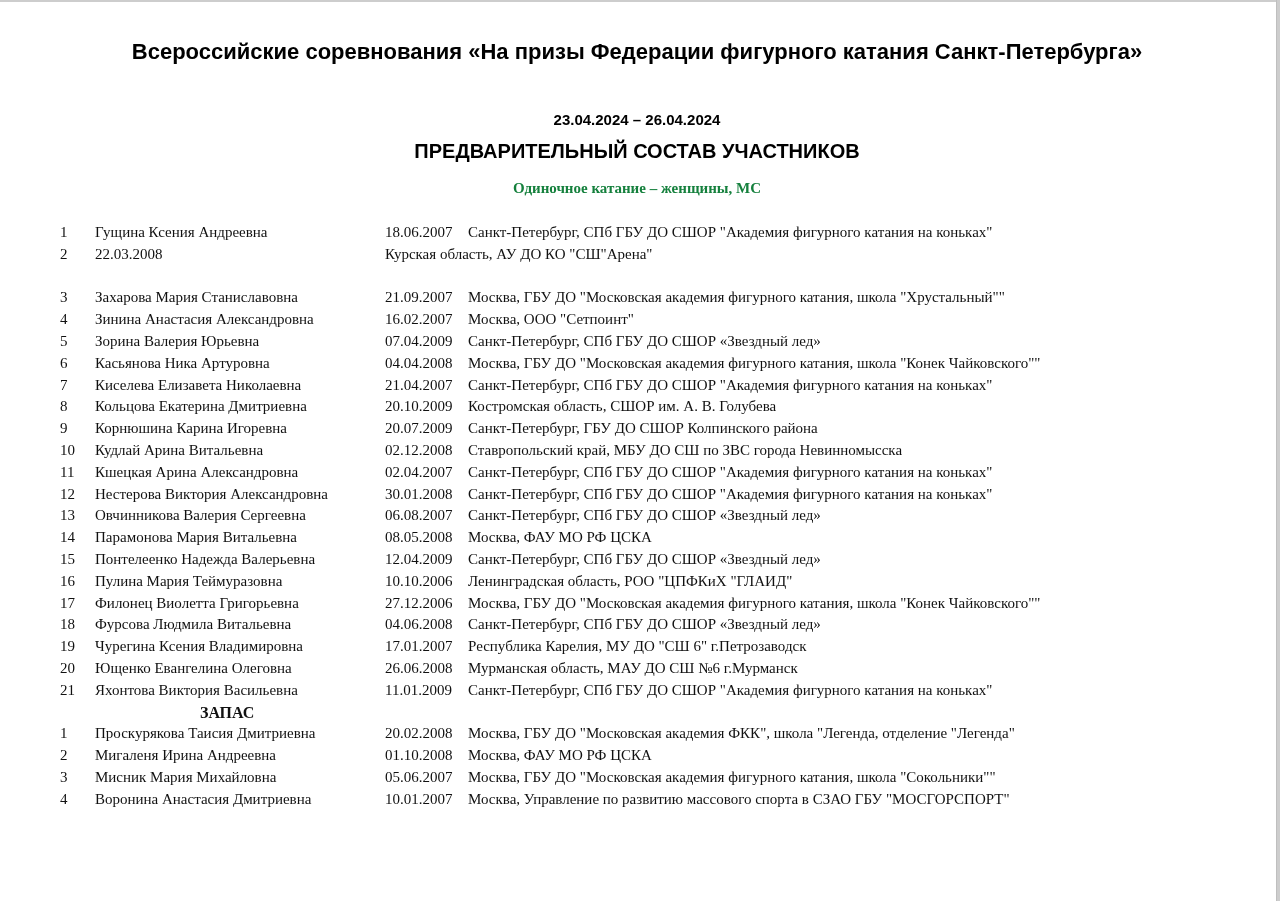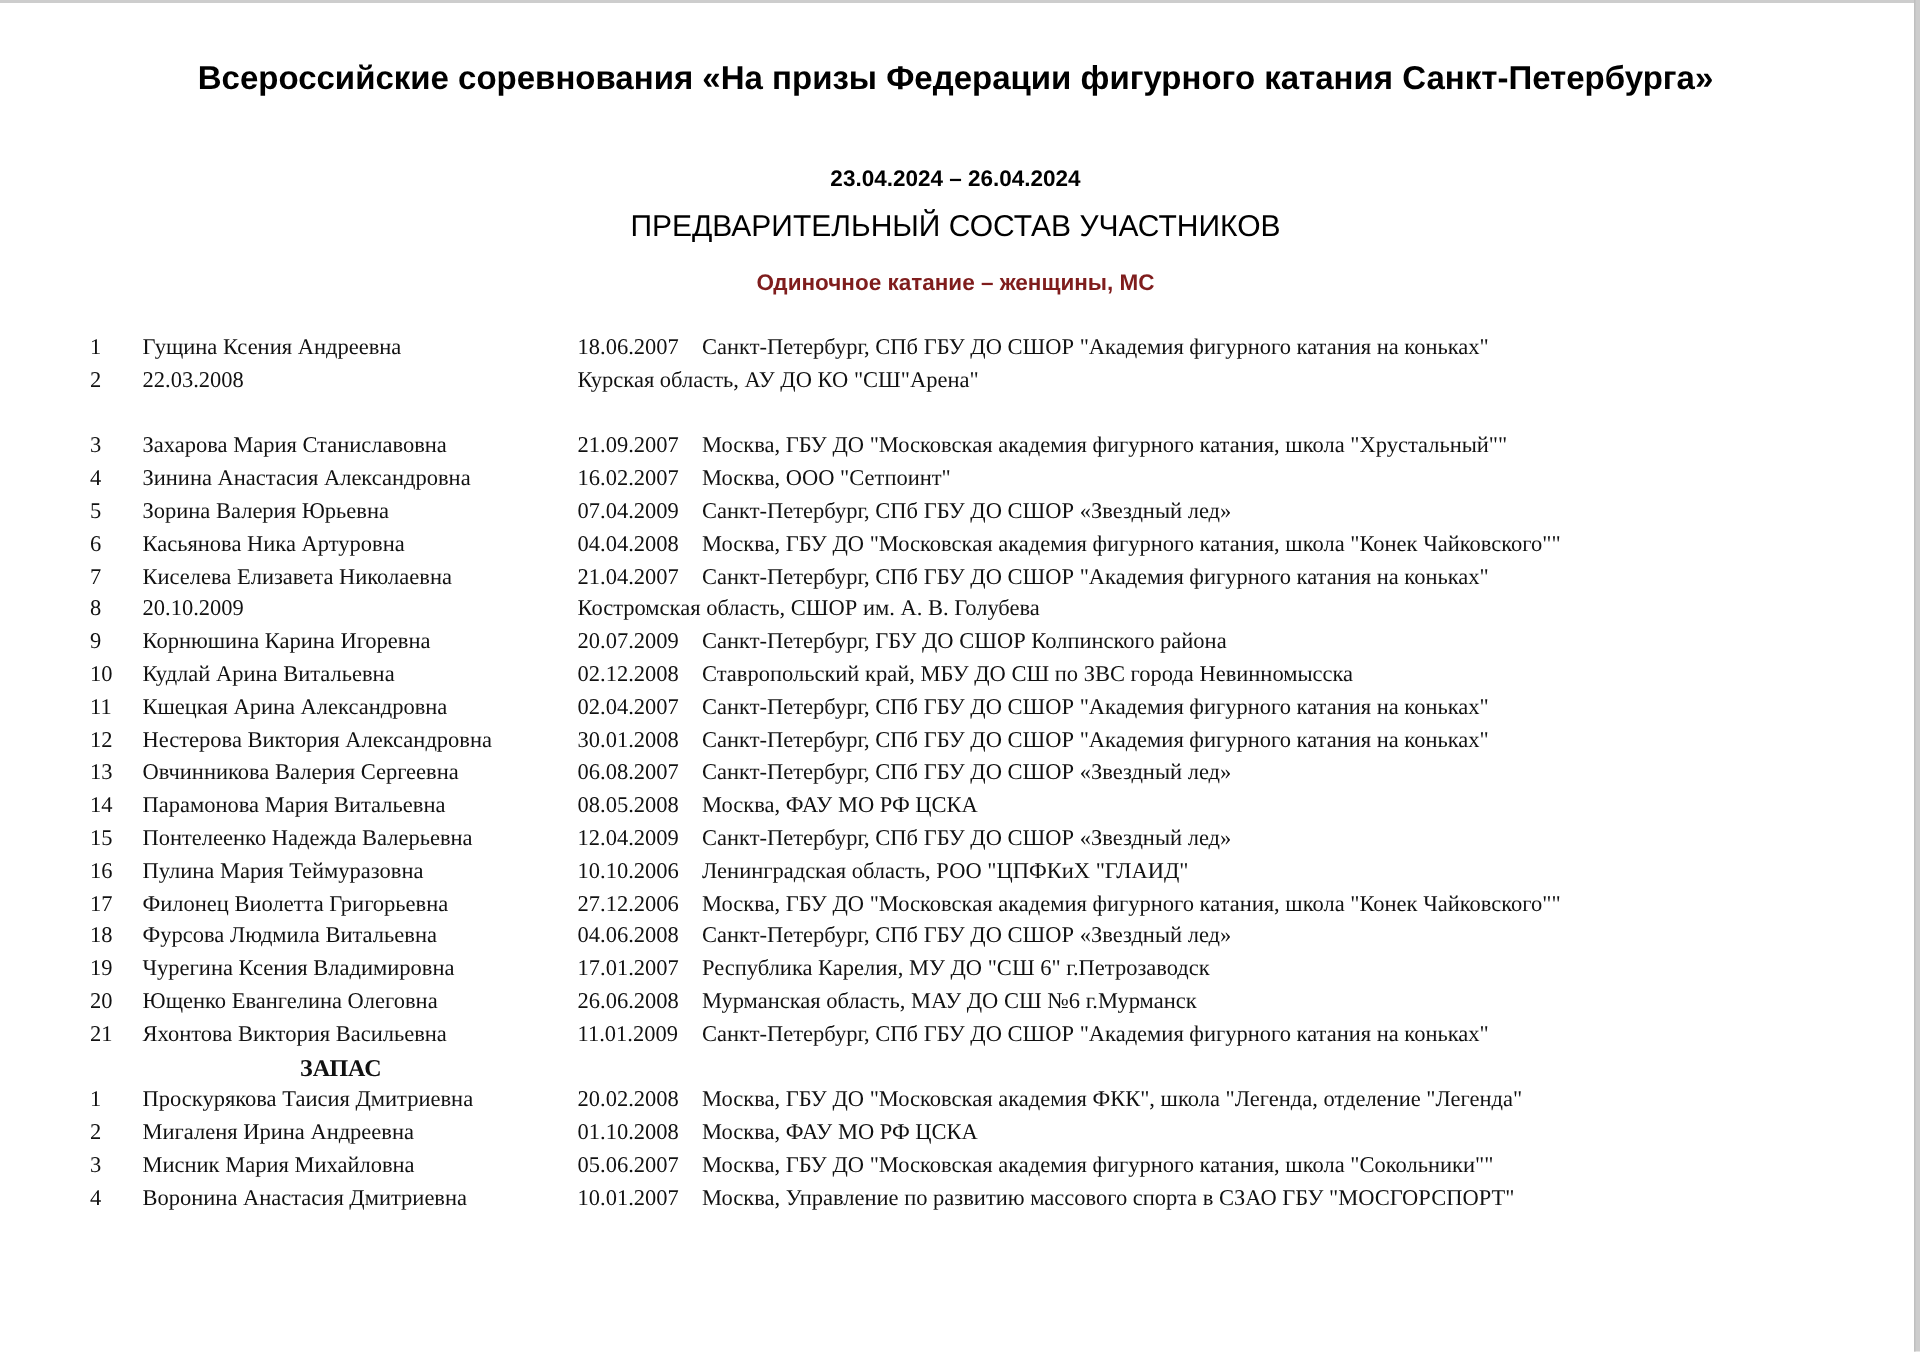--- a/index.html
+++ b/index.html
@@ -28,26 +28,26 @@
     color: #000;
   }
   .dates {
     position: absolute; top: 111px; left: 0; right: 0;
     font-family: Liberation Sans, sans-serif;
     font-weight: bold; font-size: 15px; color: #000;
   }
   .subtitle {
     position: absolute; top: 140px; left: 0; right: 0;
     font-family: "Liberation Sans", sans-serif;
-    font-weight: normal; font-size: 20px; color: #000;
+    font-weight: bold; font-size: 20px; color: #000;
   }
   .discipline {
     position: absolute; top: 180px; left: 0; right: 0;
-    font-family: Liberation Sans, sans-serif;
-    font-weight: bold; font-size: 15px; color: #7f1d1d;
+    font-family: Liberation Serif, serif;
+    font-weight: bold; font-size: 15px; color: #15803d;
   }
   .list {
     position: absolute; top: 222px; left: 60px; right: 30px;
     font-size: 15px;
   }
   .row {
     display: grid;
     grid-template-columns: 35px 290px 83px 1fr;
     height: 21.8px; line-height: 21.8px;
     white-space: nowrap;
@@ -111,20 +111,21 @@
       <div class="cell aff">Москва, ГБУ ДО "Московская академия фигурного катания, школа "Конек Чайковского""</div>
     </div>
     <div class="row">
       <div class="cell num">7</div>
       <div class="cell name">Киселева Елизавета Николаевна</div>
       <div class="cell dob">21.04.2007</div>
       <div class="cell aff">Санкт-Петербург, СПб ГБУ ДО СШОР "Академия фигурного катания на коньках"</div>
     </div>
     <div class="row">
       <div class="cell num">8</div>
+      <div class="cell name">Кольцова Екатерина Дмитриевна</div>
       <div class="cell dob">20.10.2009</div>
       <div class="cell aff">Костромская область, СШОР им. А. В. Голубева</div>
     </div>
     <div class="row">
       <div class="cell num">9</div>
       <div class="cell name">Корнюшина Карина Игоревна</div>
       <div class="cell dob">20.07.2009</div>
       <div class="cell aff">Санкт-Петербург, ГБУ ДО СШОР Колпинского района</div>
     </div>
     <div class="row">

